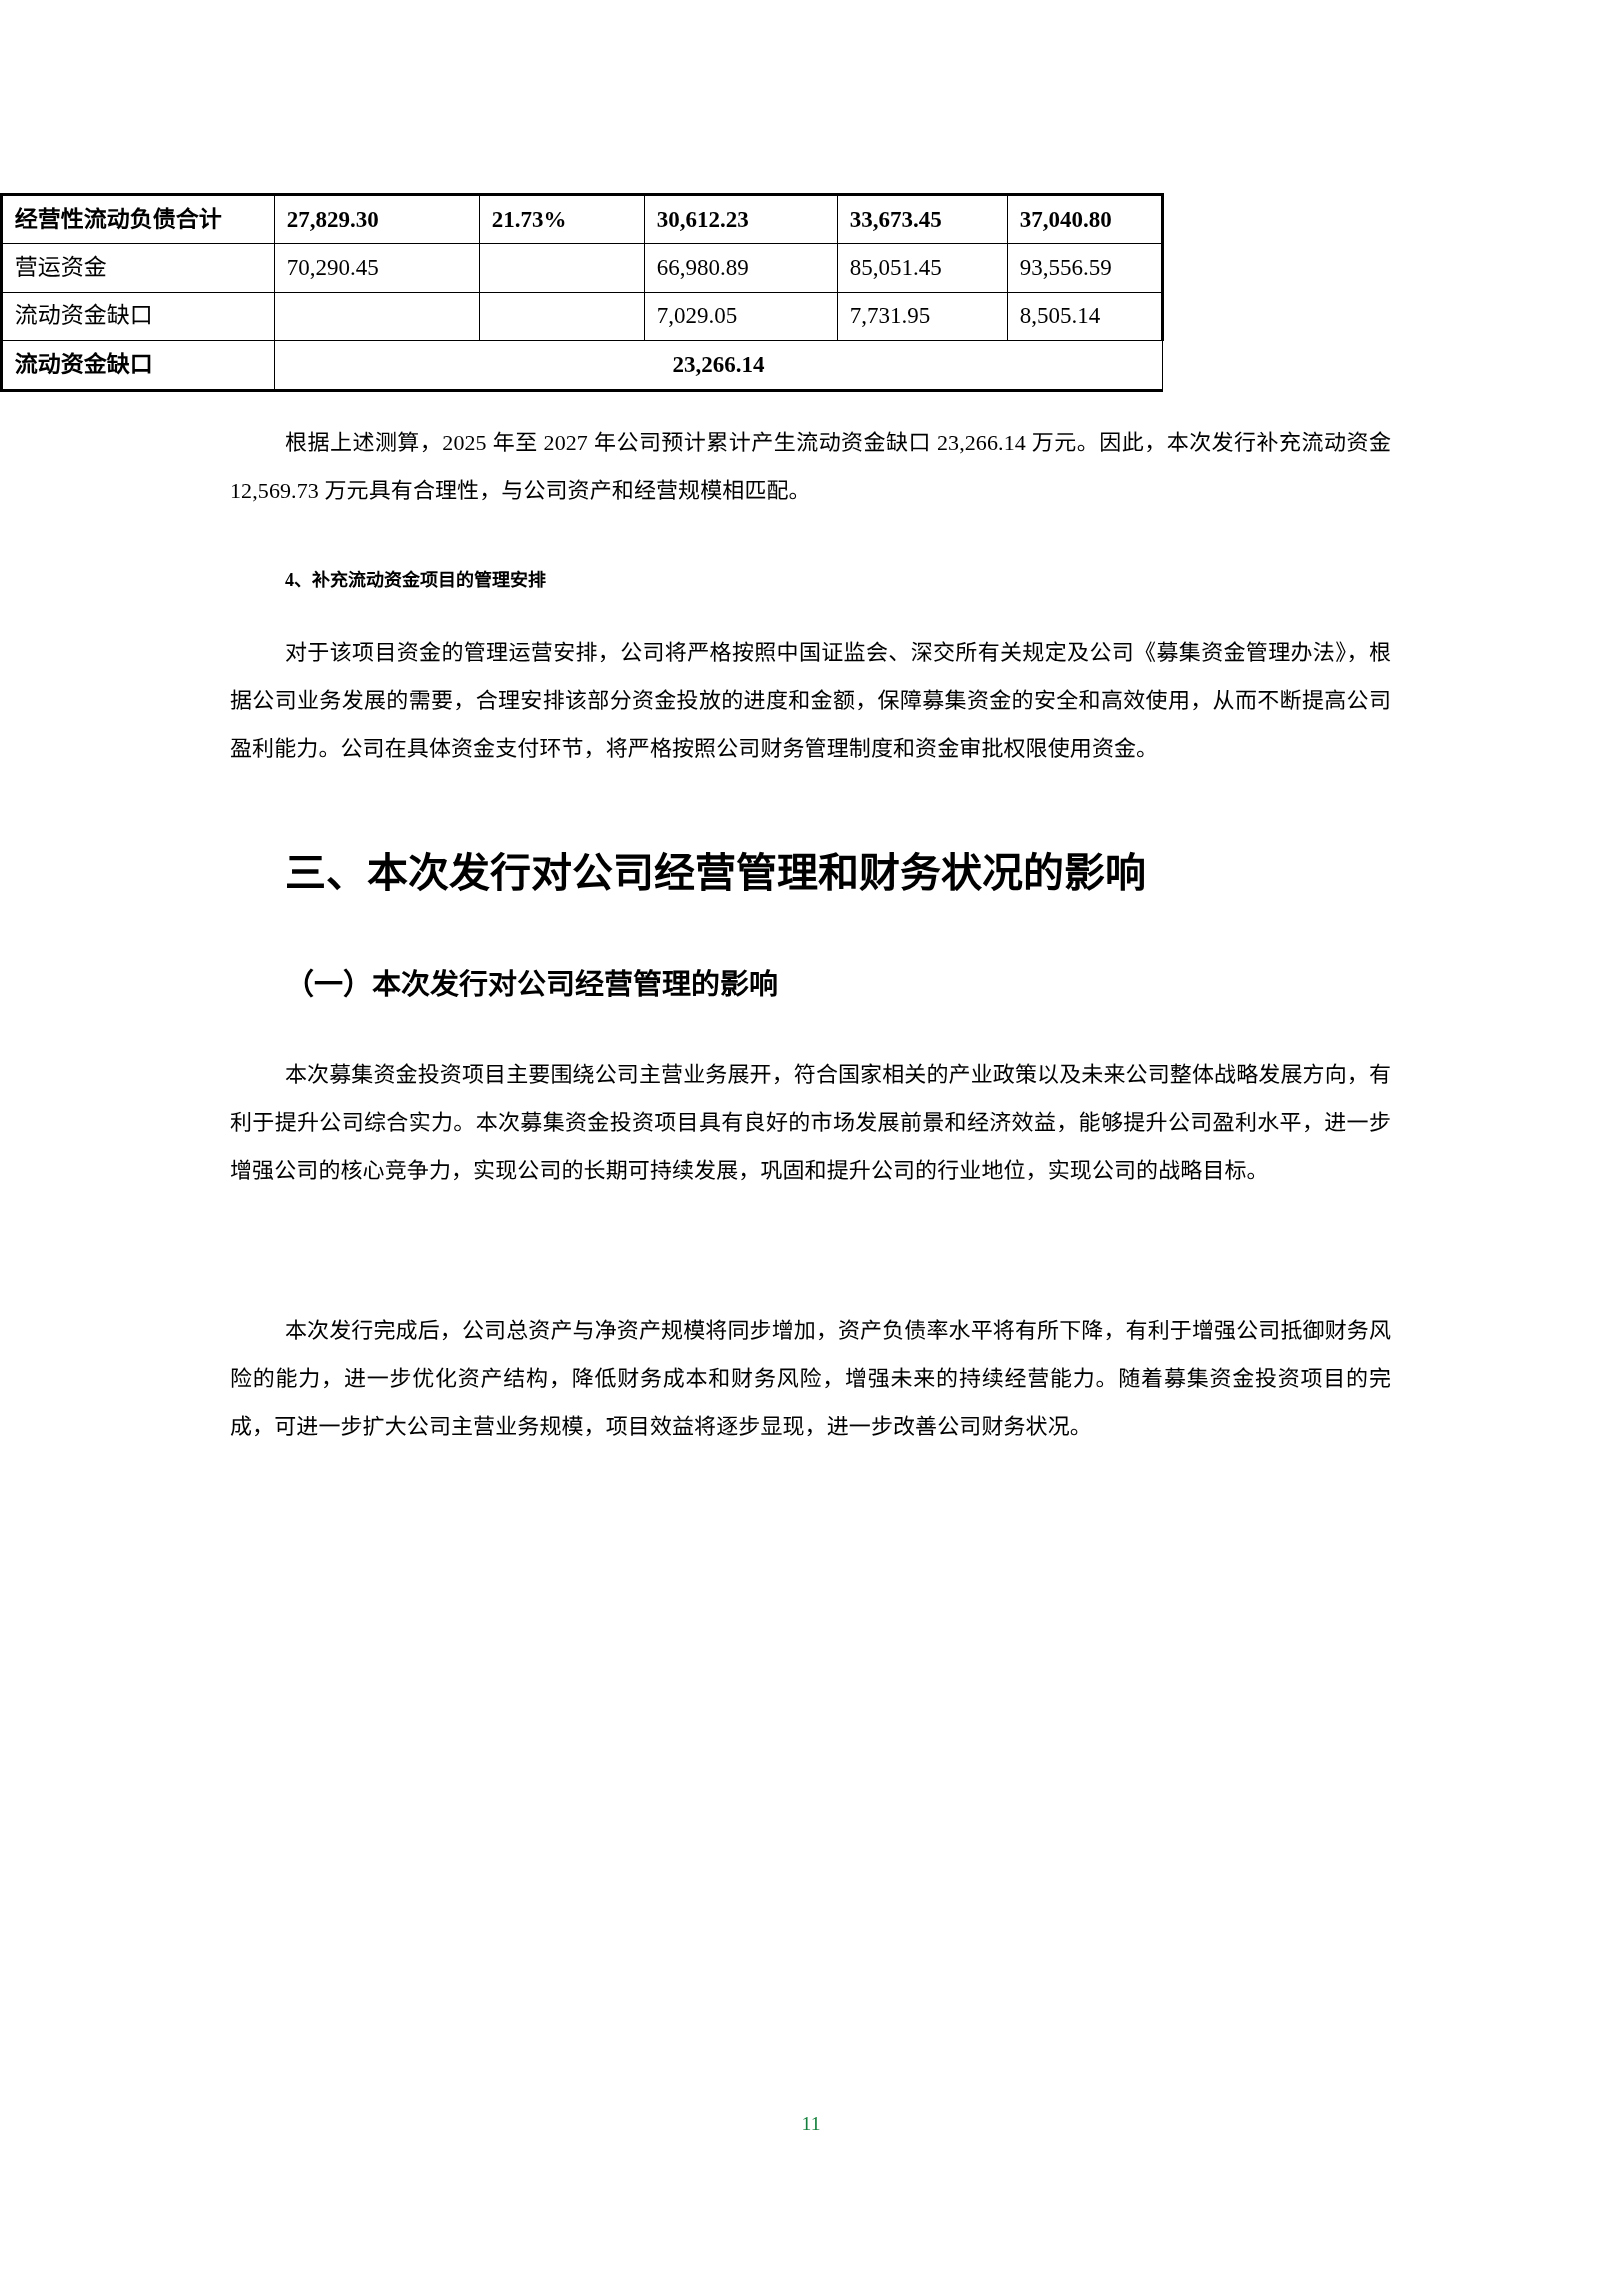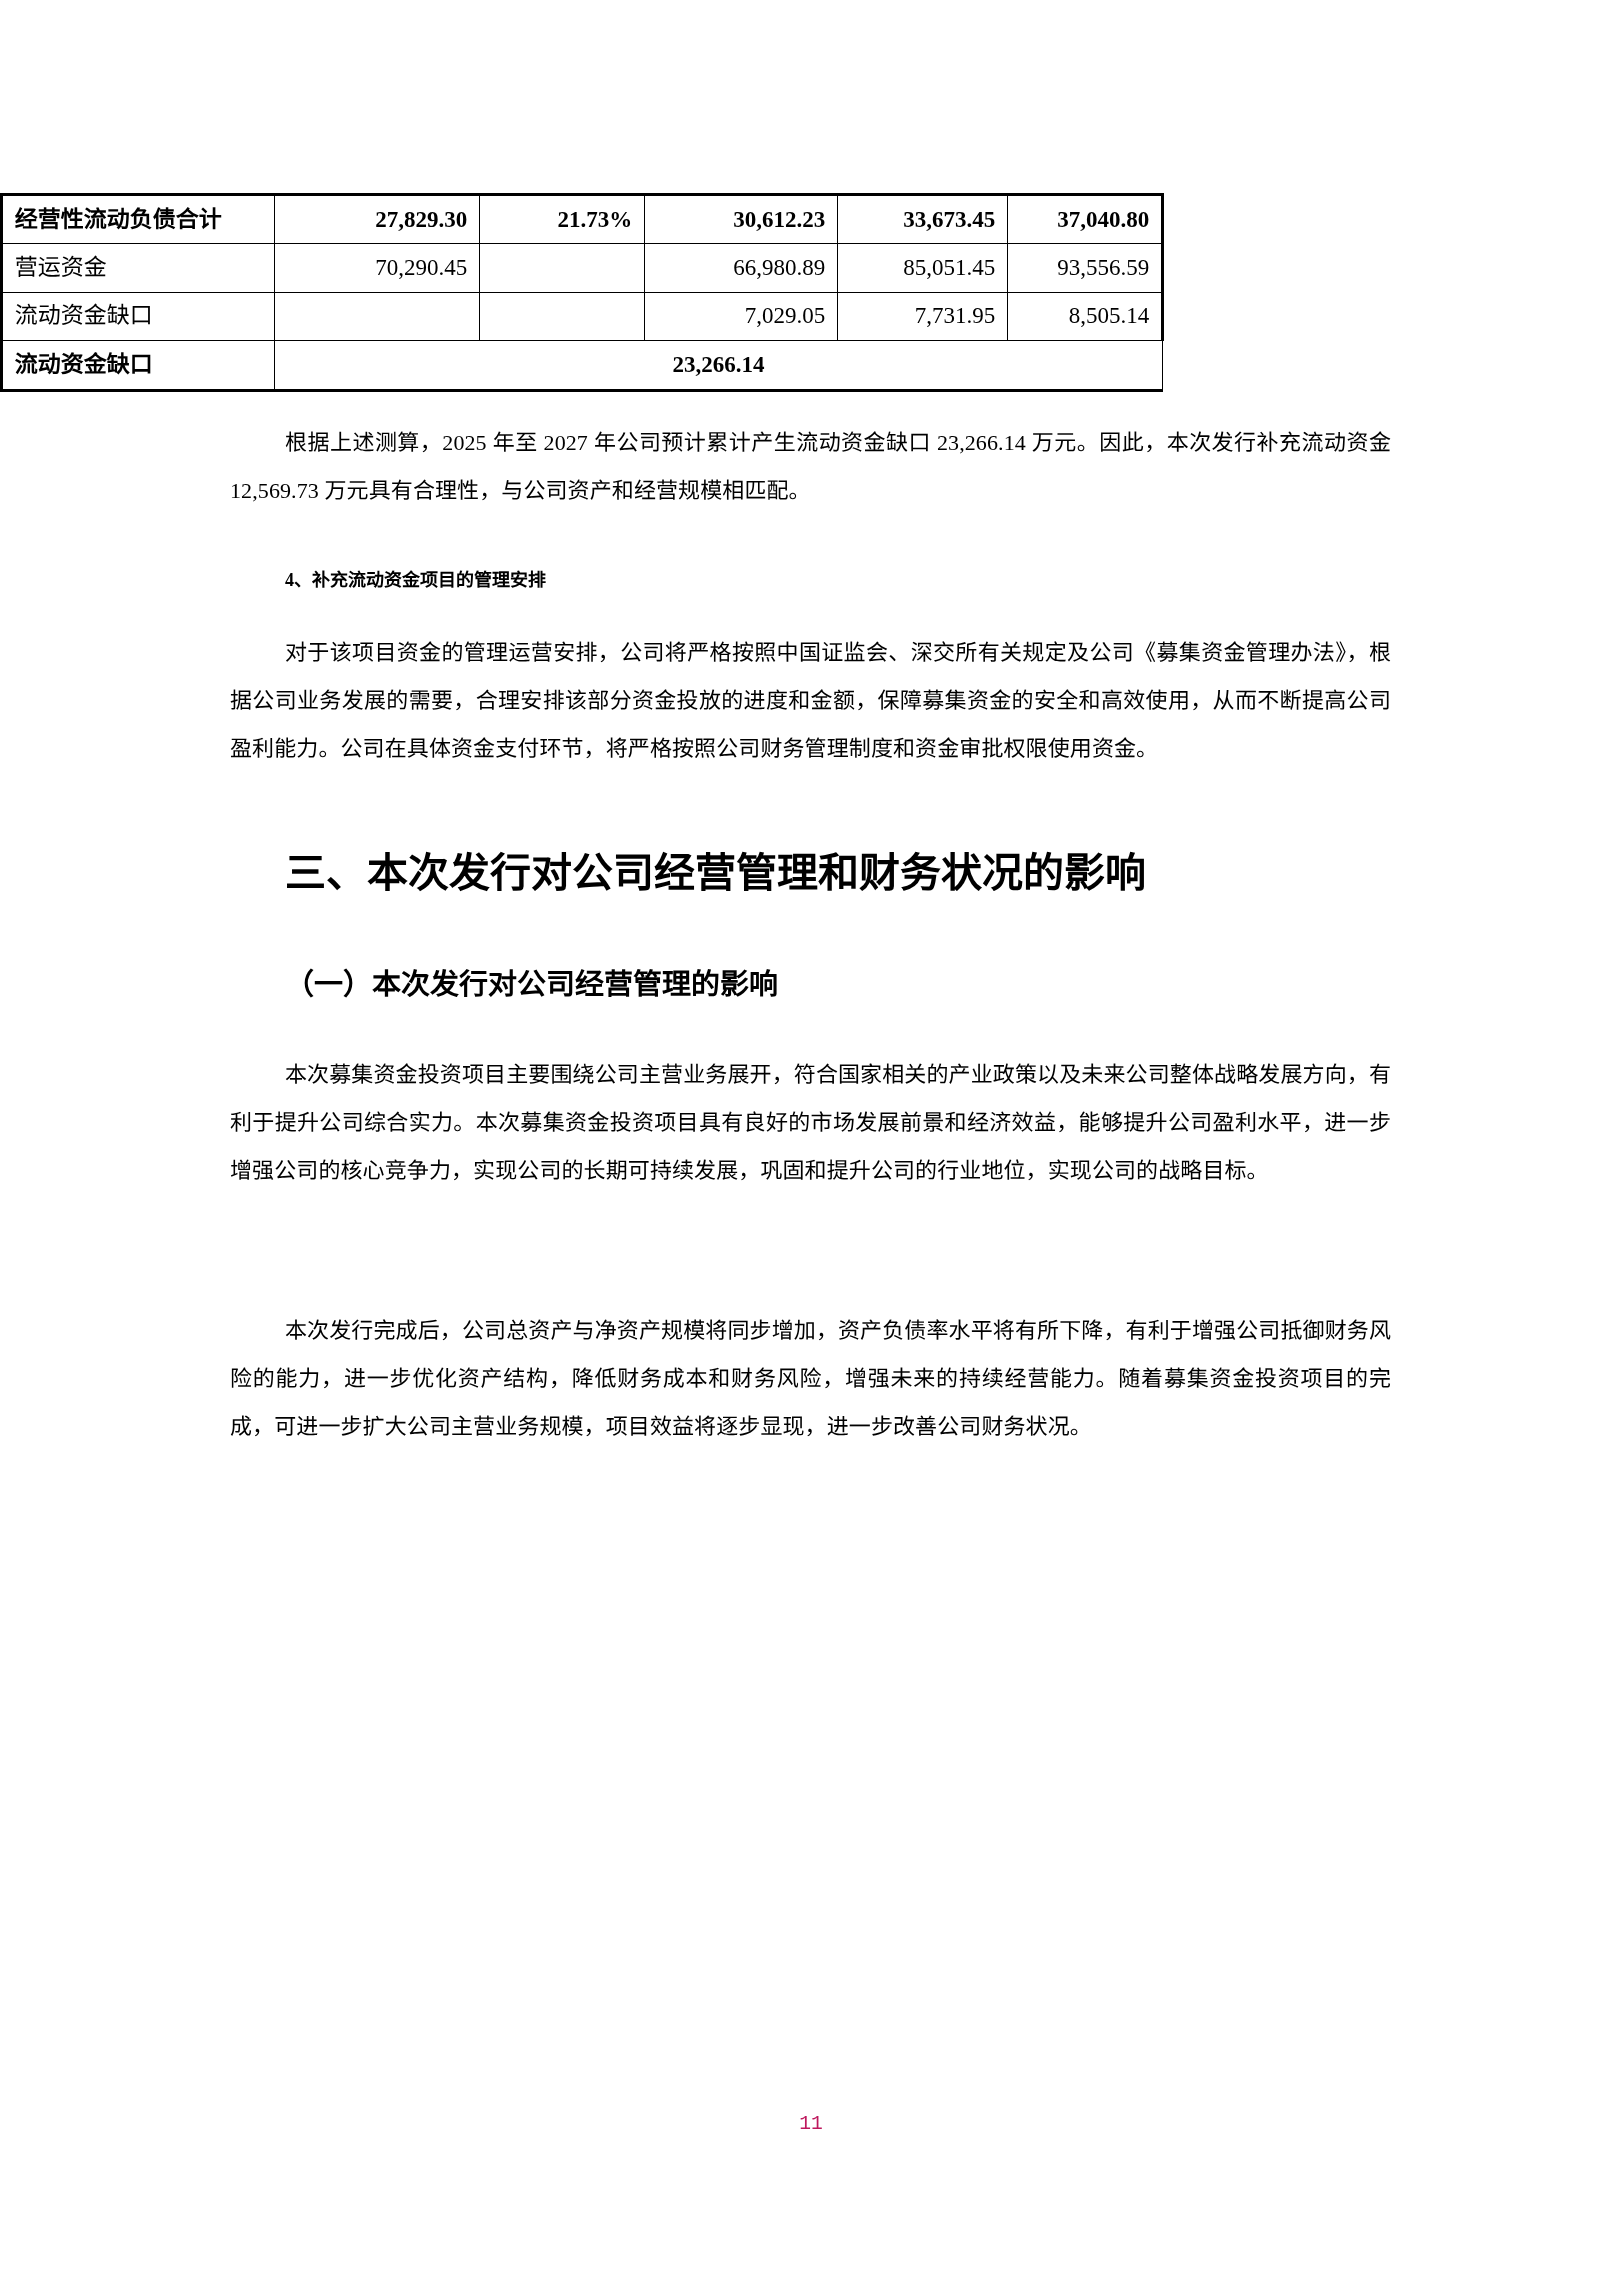--- a/index.html
+++ b/index.html
@@ -45,21 +45,21 @@
     vertical-align: middle;
     font-family: "Liberation Serif", "DejaVu Serif", serif;
     height: 35px;
     box-sizing: border-box;
   }
   .fin-table tr.outer-top td { border-top: 3.3px solid #000000; }
   .fin-table tr.outer-bottom td { border-bottom: 3.3px solid #000000; }
   .fin-table td.edge-left { border-left: 3.3px solid #000000; }
   .fin-table td.edge-right { border-right: 3.3px solid #000000; }
   .fin-table .lbl { text-align: left; }
-  .fin-table .num { text-align: right; }
+  .fin-table .num { }
   .fin-table .ctr { text-align: center; }
   .fin-table tr.row-bold td { font-weight: bold; }
 
   
   col.c-label { width: 273px; }
   col.c-1 { width: 205px; }
   col.c-2 { width: 165px; }
   col.c-3 { width: 193px; }
   col.c-4 { width: 170px; }
   col.c-5 { width: 155px; }
@@ -100,22 +100,22 @@
   .sp-lg { height: 56px; }
   .sp-xl { height: 71px; }
 
   .page-number {
     position: absolute;
     left: 0;
     right: 0;
     top: 2113px;
     text-align: center;
     font-size: 19.6px;
-    font-family: Liberation Mono, monospace;
-    color: #be185d;
+    font-family: Liberation Serif, serif;
+    color: #15803d;
   }
 </style>
 </head>
 <body>
 
 <div class="page">
 
   <table class="fin-table">
     <colgroup>
       <col class="c-label">

